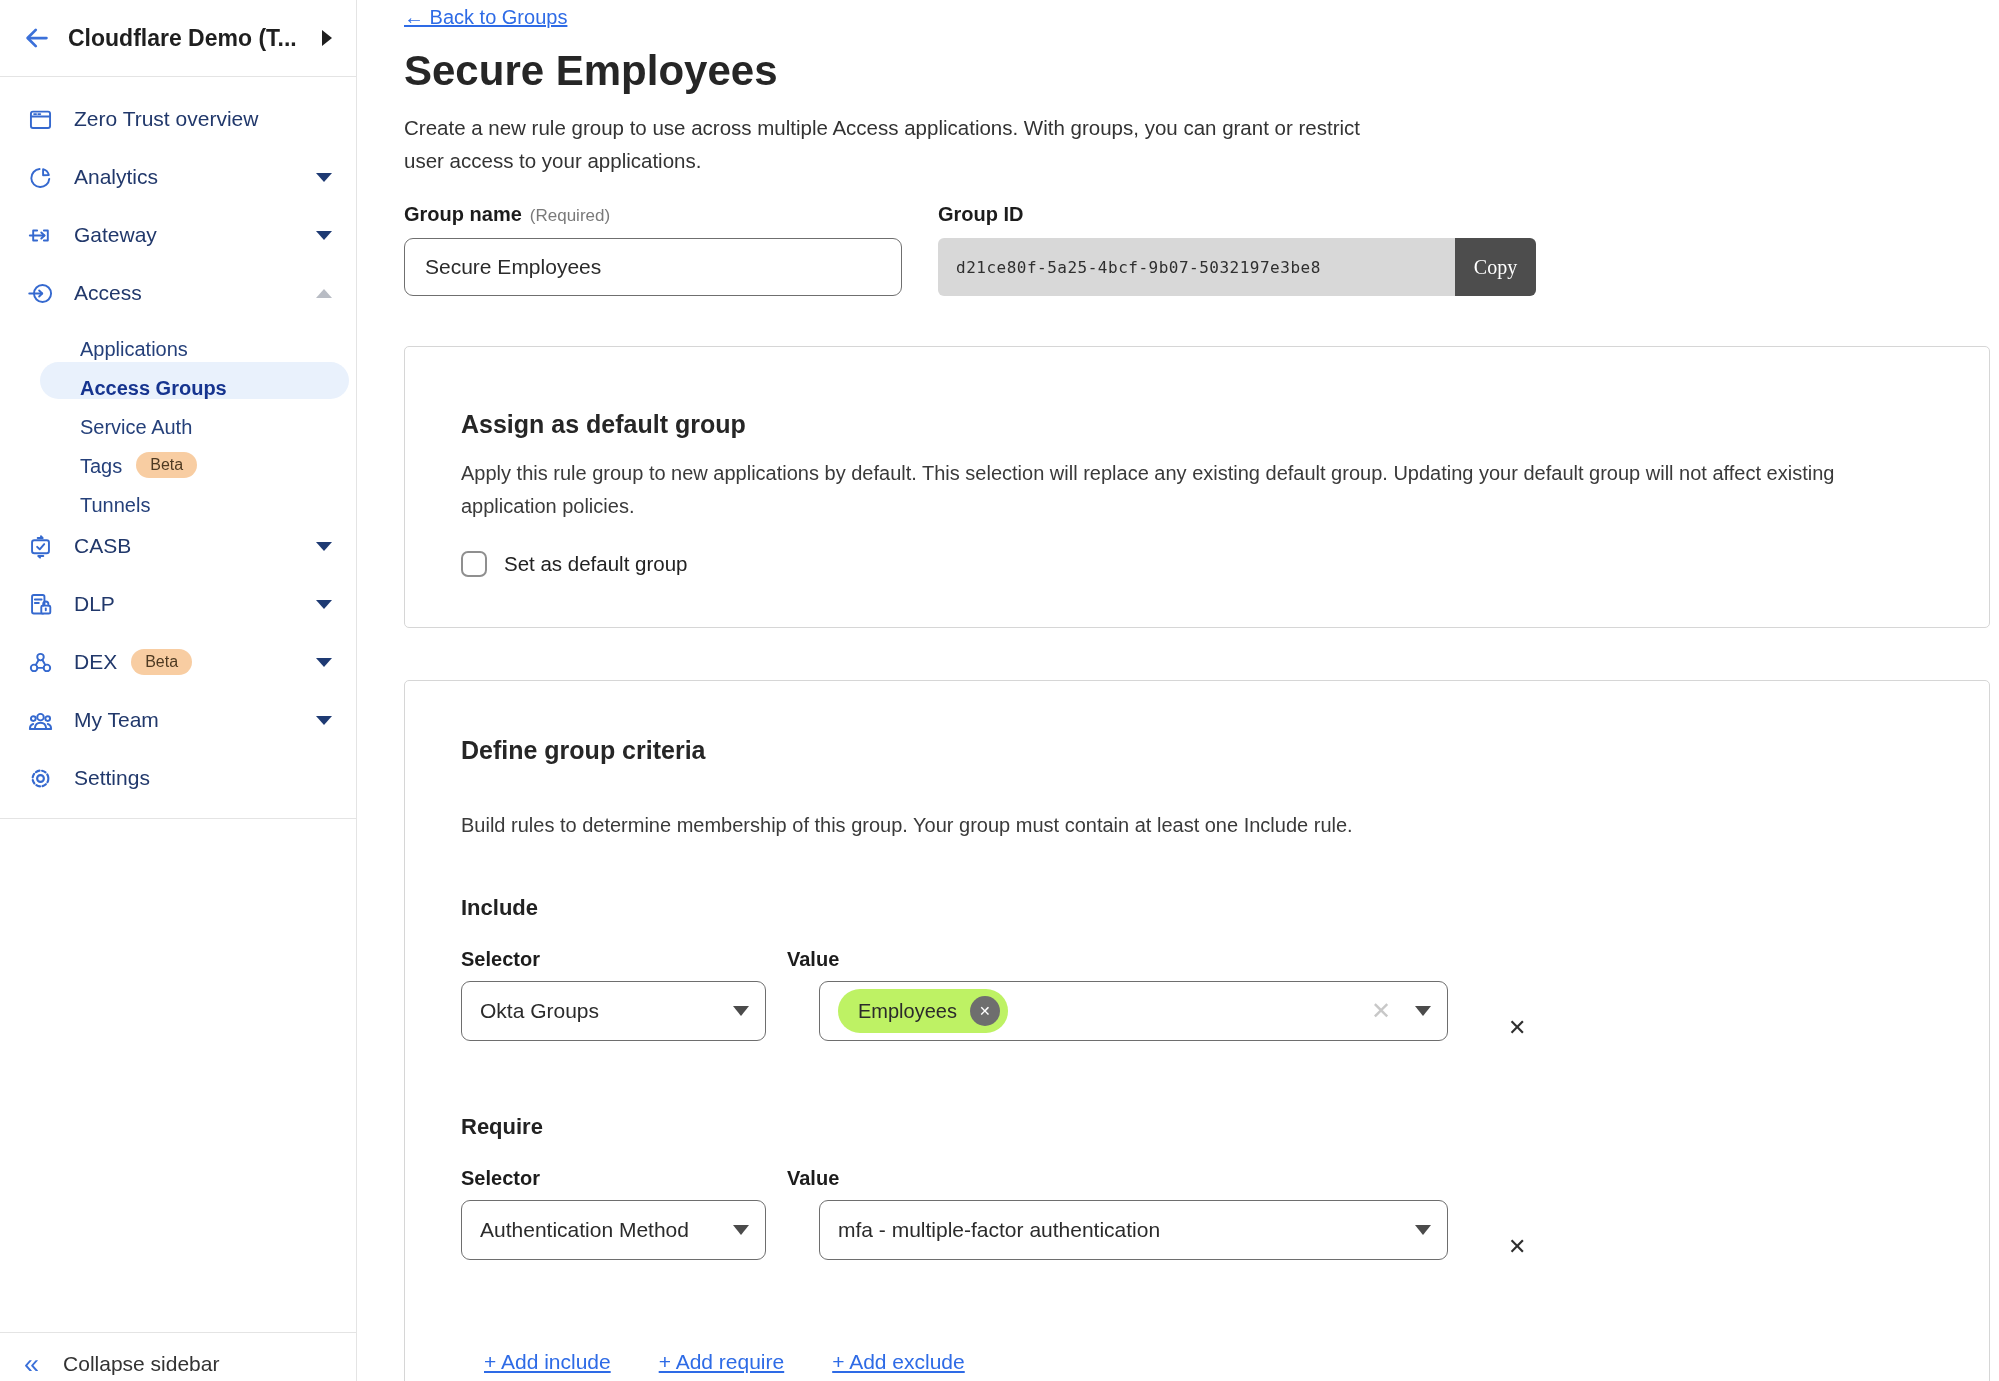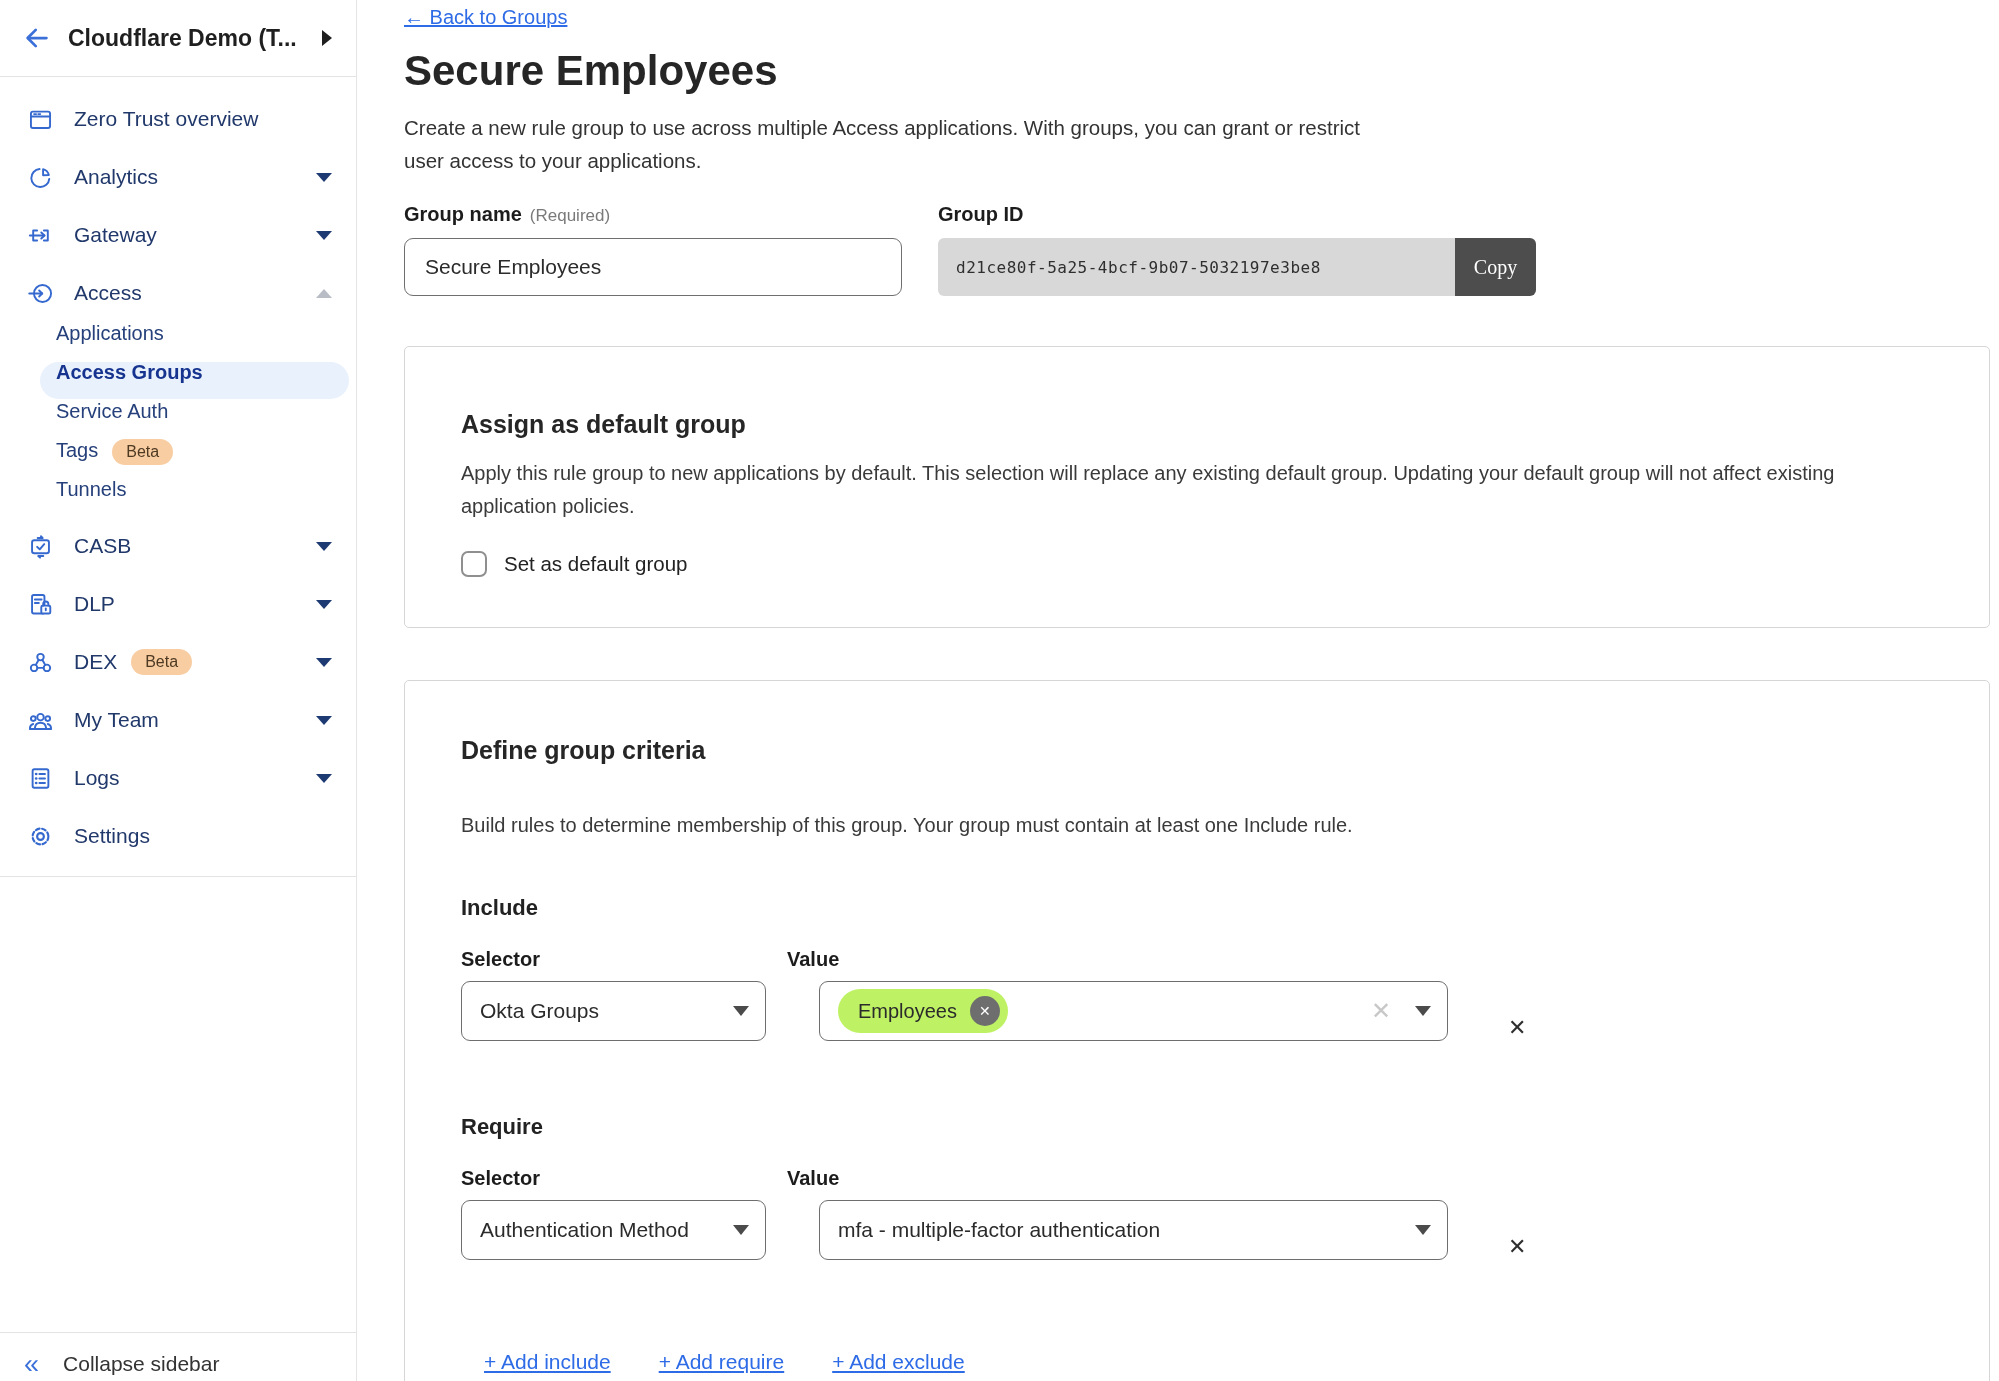--- a/index.html
+++ b/index.html
@@ -19,21 +19,21 @@
     border-left:10px solid #1f1f1f; }
   .sb-nav { padding-top:13px; }
   .sb-item { position:relative; height:58px; display:flex; align-items:center; padding:0 27px; cursor:pointer; }
   .sb-item .icon { width:27px; height:27px; display:flex; align-items:center; justify-content:center; }
   .sb-item .lbl { margin-left:20px; font-size:21px; color:#21386b; }
   .chev { position:absolute; right:24px; width:0; height:0;
     border-left:8px solid transparent; border-right:8px solid transparent; }
   .chev.down { border-top:9px solid #1e3a73; }
   .chev.up { border-bottom:9px solid #b8bcc4; }
   .sb-sub { }
-  .sb-subitem { position:relative; height:39px; display:flex; align-items:flex-start; padding-left:56px; cursor:pointer; }
+  .sb-subitem { position:relative; height:39px; display:flex; align-items:flex-end; padding-left:80px; cursor:pointer; }
   .sb-subitem .lbl { font-size:20px; color:#25407a; position:relative; z-index:1; }
   .sb-subitem.selected .pill { position:absolute; left:40px; right:7px; top:1px; bottom:1px;
     background:#e9f1fc; border-radius:999px; }
   .sb-subitem.selected .lbl { font-weight:700; color:#16348f; }
   .badge { margin-left:14px; background:#f8cda2; color:#4e3a22; font-size:16px; font-weight:500;
     padding:4px 14px; border-radius:999px; position:relative; z-index:1; }
   .sb-divider { border-top:1px solid #e4e4e4; margin-top:11px; }
   .sb-collapse { position:absolute; left:0; right:0; bottom:0; height:49px;
     border-top:1px solid #e4e4e4; display:flex; align-items:center; padding:14px 0 0 24px; cursor:pointer; }
   .sb-collapse .guillemet { color:#3b70d9; font-size:27px; line-height:20px; }
@@ -229,31 +229,20 @@
               <circle cx="18.4" cy="10.3" r="2.1"></circle>
               <path d="M7 18.7c.3-2.8 2.3-4.7 5-4.7s4.7 1.9 5 4.7"></path>
               <path d="M2.6 18.7c.2-1.9 1.3-3.2 2.9-3.6M21.4 18.7c-.2-1.9-1.3-3.2-2.9-3.6"></path>
               <path d="M2.5 19.6h19"></path>
             </svg>
         </span>
         <span class="lbl">My Team</span>
         <span class="chev down"></span>
       </div>
 
-      <div class="sb-item">
-        <span class="icon">
-          <svg width="27" height="27" viewBox="0 0 24 24" fill="none" stroke="#3569cf" stroke-width="1.7" stroke-linecap="round" stroke-linejoin="round">
-              <rect x="5" y="3.8" width="14" height="16.4" rx="1.5"></rect>
-              <path d="M8.1 8h.1M8.1 12h.1M8.1 16h.1" stroke-width="2.4"></path>
-              <path d="M11 8h5M11 12h5M11 16h5"></path>
-            </svg>
-        </span>
-        <span class="lbl">Logs</span>
-        <span class="chev down"></span>
-      </div>
 
       <div class="sb-item">
         <span class="icon">
           <svg width="27" height="27" viewBox="0 0 24 24" fill="none" stroke="#3569cf" stroke-width="1.9" stroke-linecap="round">
               <circle cx="12" cy="12" r="7" stroke-dasharray="3.4 2.3"></circle>
               <circle cx="12" cy="12" r="3"></circle>
             </svg>
         </span>
         <span class="lbl">Settings</span>
       </div>

